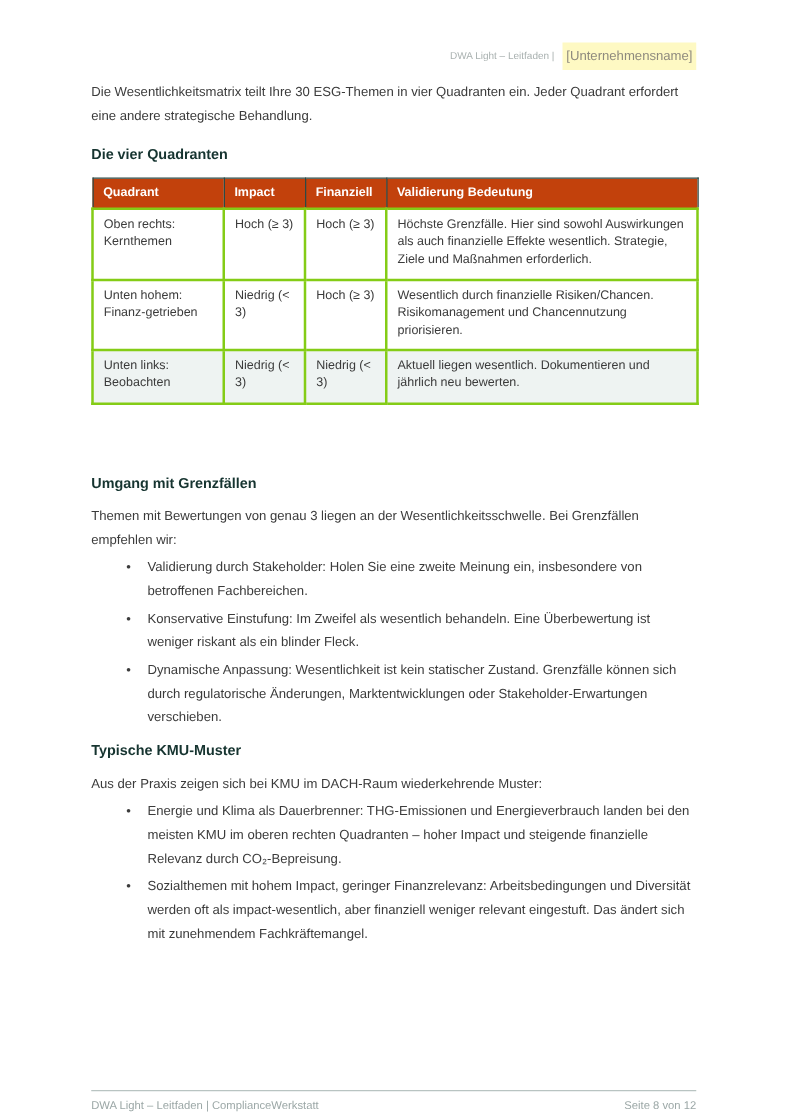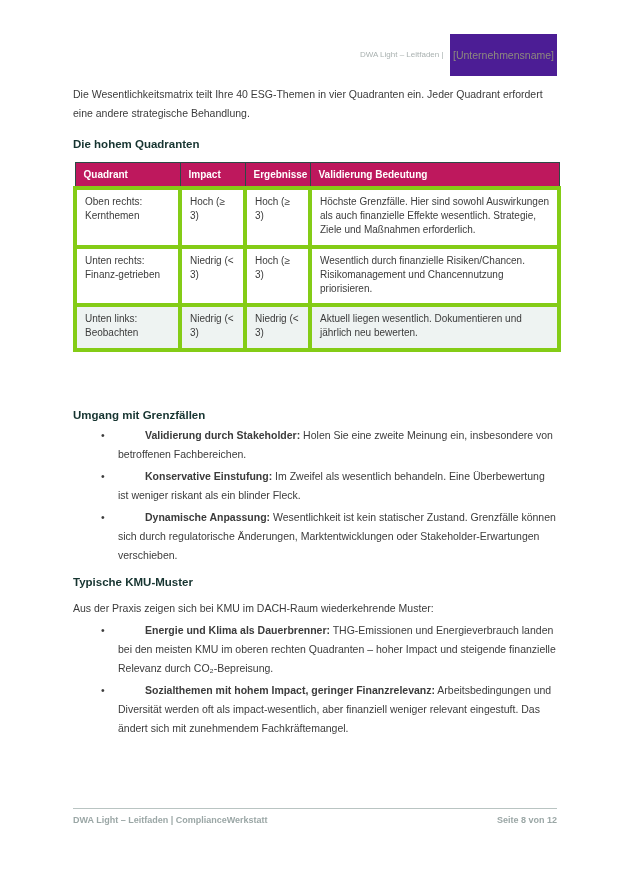--- a/index.html
+++ b/index.html
@@ -31,22 +31,22 @@
   .doc-header .doc-label {
     font-size: 8px;
     color: #a9b1b0;
     vertical-align: middle;
     margin-left: 23px;
   }
   .doc-header .company-highlight {
     display: inline-block;
     font-size: 10.5px;
     color: #8e8a7e;
-    background: #4c1d95;
-    padding: 12px 3px;
+    background: #fef9c3;
+    padding: 2px 3px;
     margin-left: 2px;
     vertical-align: middle;
   }
 
   h1.page-title {
     margin-top: 23px;
     font-size: 15.5px;
     font-weight: 700;
     color: #163430;
     line-height: 20px;
@@ -73,32 +73,32 @@
     width: 484px;
     border-collapse: collapse;
     table-layout: fixed;
     font-size: 10px;
   }
   .quadrant-table col.c1 { width: 105px; }
   .quadrant-table col.c2 { width: 65px; }
   .quadrant-table col.c3 { width: 65px; }
   .quadrant-table col.c4 { width: 249px; }
   .quadrant-table th {
-    background: #be185d;
+    background: #c2410c;
     color: #ffffff;
     font-weight: 700;
     text-align: left;
     padding: 5px 8px 5px 8px;
     border: 1px solid #2c4a45;
     border-bottom: 1px solid #9fb0ad;
     line-height: 13px;
     font-size: 10px;
   }
   .quadrant-table td {
-    border: 4px solid #84cc16;
+    border: 2px solid #84cc16;
     padding: 5px 8px 7px 8px;
     vertical-align: top;
     line-height: 14.2px;
     color: #3b3b3b;
     background: #ffffff;
   }
   .quadrant-table tr.zebra td { background: #eef3f2; }
 
   
   ul.bullets {
@@ -112,29 +112,28 @@
     line-height: 19px;
     margin-bottom: 3px;
   }
   ul.bullets li .bullet-dot {
     position: absolute;
     left: 28px;
     top: 0;
     font-size: 10.5px;
     color: #3b3b3b;
   }
-  ul.bullets li .lead { font-weight: 700; margin-left: 27px; }
+  ul.bullets li .lead { font-weight: 400; }
 
   
   .doc-footer {
     position: absolute;
     left: 73px;
     width: 484px;
-    top: 808px;
-    font-weight: bold;
+    top: 872px;
   }
   .doc-footer .rule {
     border-top: 1px solid #b9c4c2;
     height: 0;
   }
   .doc-footer .row {
     margin-top: 5px;
     display: flex;
     justify-content: space-between;
     font-size: 9px;
@@ -147,62 +146,63 @@
 
 <div class="page">
   <div class="content">
 
     <div class="doc-header">
       <span class="doc-label">DWA Light – Leitfaden |</span>
       <span class="company-highlight">[Unternehmensname]</span>
     </div>
 
 
-    <p class="body-text">Die Wesentlichkeitsmatrix teilt Ihre 40 ESG-Themen in vier Quadranten ein. Jeder Quadrant erfordert eine andere strategische Behandlung.</p>
-
-    <h2 class="section-heading mt-heading">Die hohem Quadranten</h2>
+    <p class="body-text">Die Wesentlichkeitsmatrix teilt Ihre 30 ESG-Themen in vier Quadranten ein. Jeder Quadrant erfordert eine andere strategische Behandlung.</p>
+
+    <h2 class="section-heading mt-heading">Die vier Quadranten</h2>
 
     <table class="quadrant-table">
       <colgroup>
           <col class="c1">
           <col class="c2">
           <col class="c3">
           <col class="c4">
         </colgroup>
       <thead>
         <tr>
           <th>Quadrant</th>
           <th>Impact</th>
-          <th>Ergebnisse</th>
+          <th>Finanziell</th>
           <th>Validierung Bedeutung</th>
         </tr>
       </thead>
       <tbody>
         <tr>
           <td>Oben rechts: Kernthemen</td>
           <td>Hoch (≥ 3)</td>
           <td>Hoch (≥ 3)</td>
           <td>Höchste Grenzfälle. Hier sind sowohl Auswirkungen als auch finanzielle Effekte wesentlich. Strategie, Ziele und Maßnahmen erforderlich.</td>
         </tr>
         <tr>
-          <td>Unten rechts: Finanz-getrieben</td>
+          <td>Unten hohem: Finanz-getrieben</td>
           <td>Niedrig (&lt; 3)</td>
           <td>Hoch (≥ 3)</td>
           <td>Wesentlich durch finanzielle Risiken/Chancen. Risikomanagement und Chancennutzung priorisieren.</td>
         </tr>
         <tr class="zebra">
           <td>Unten links: Beobachten</td>
           <td>Niedrig (&lt; 3)</td>
           <td>Niedrig (&lt; 3)</td>
           <td>Aktuell liegen wesentlich. Dokumentieren und jährlich neu bewerten.</td>
         </tr>
       </tbody>
     </table>
 
     <h2 class="section-heading mt-section">Umgang mit Grenzfällen</h2>
+    <p class="body-text">Themen mit Bewertungen von genau 3 liegen an der Wesentlichkeitsschwelle. Bei Grenzfällen empfehlen wir:</p>
 
     <ul class="bullets">
       <li>
         <span class="bullet-dot">•</span>
         <span class="lead">Validierung durch Stakeholder:</span><span> Holen Sie eine zweite Meinung ein, insbesondere von betroffenen Fachbereichen.</span>
       </li>
       <li>
         <span class="bullet-dot">•</span>
         <span class="lead">Konservative Einstufung:</span><span> Im Zweifel als wesentlich behandeln. Eine Überbewertung ist weniger riskant als ein blinder Fleck.</span>
       </li>

